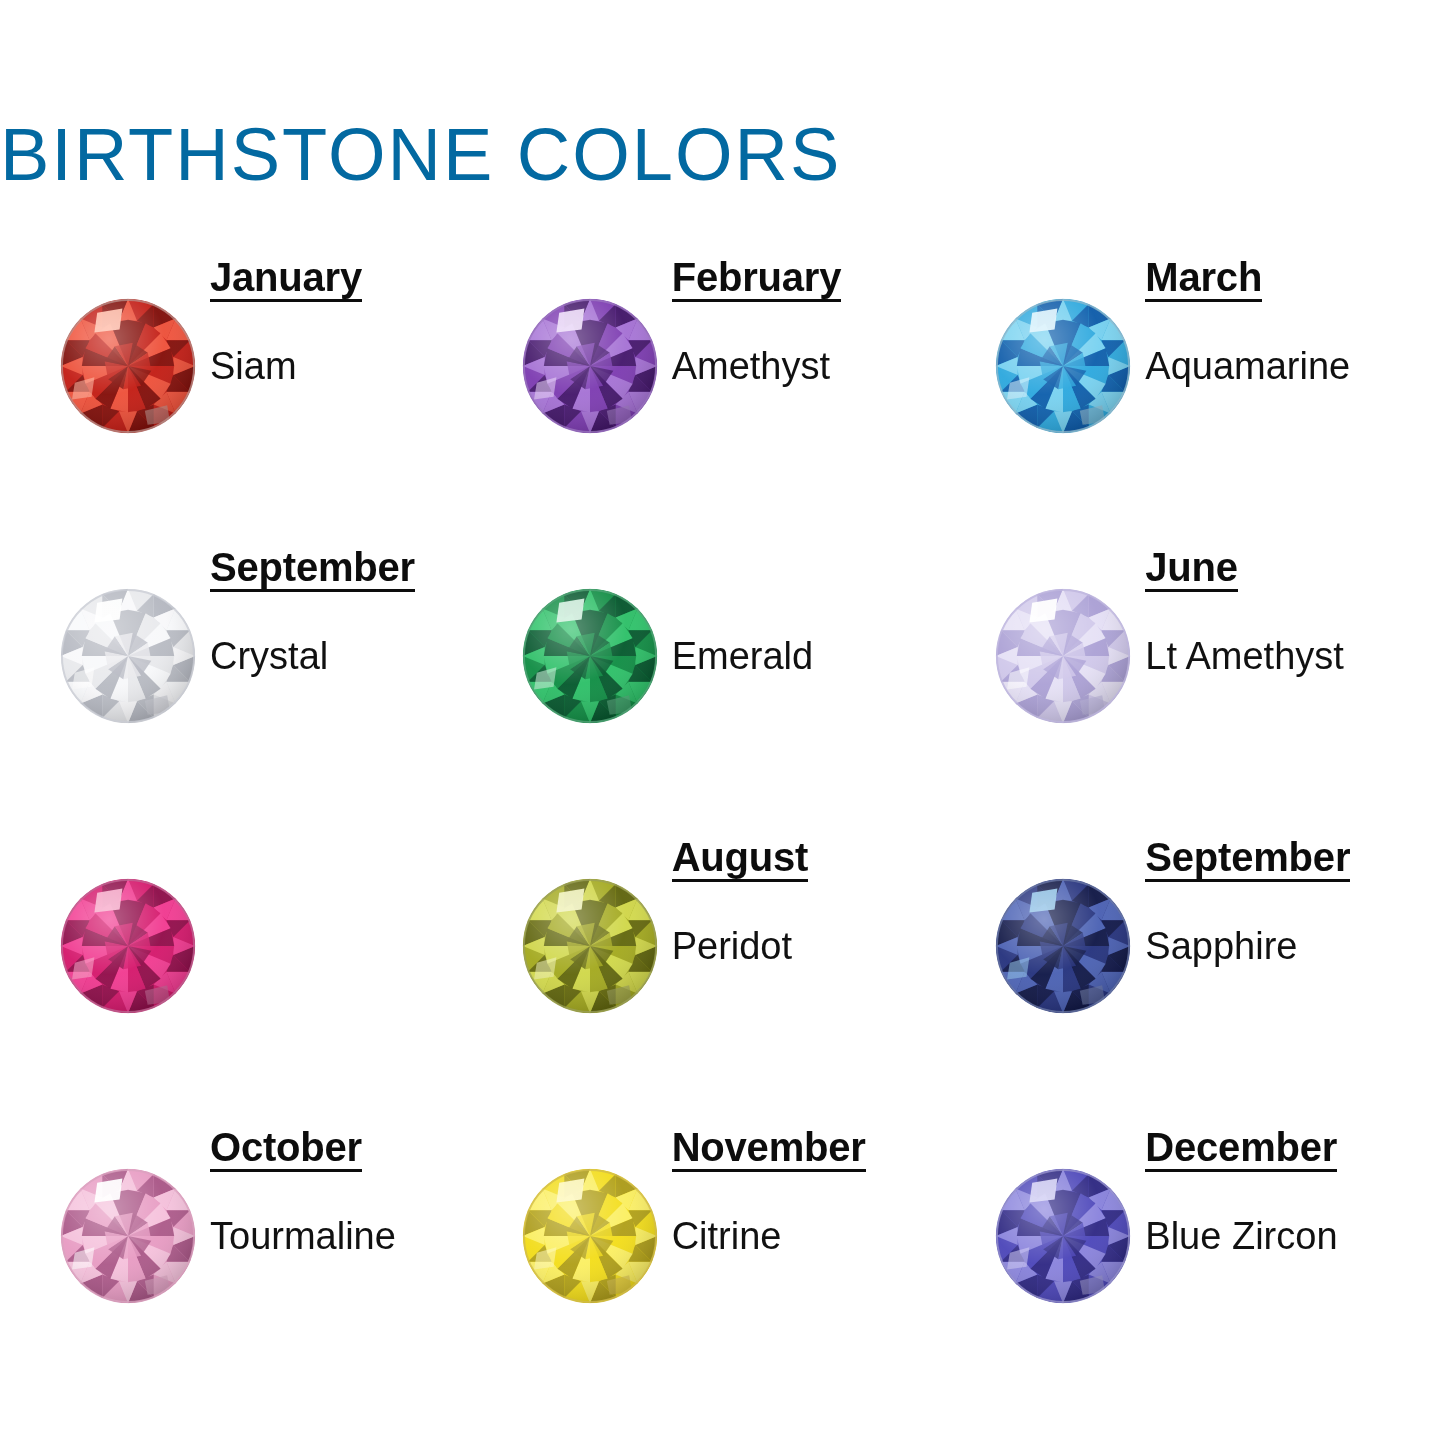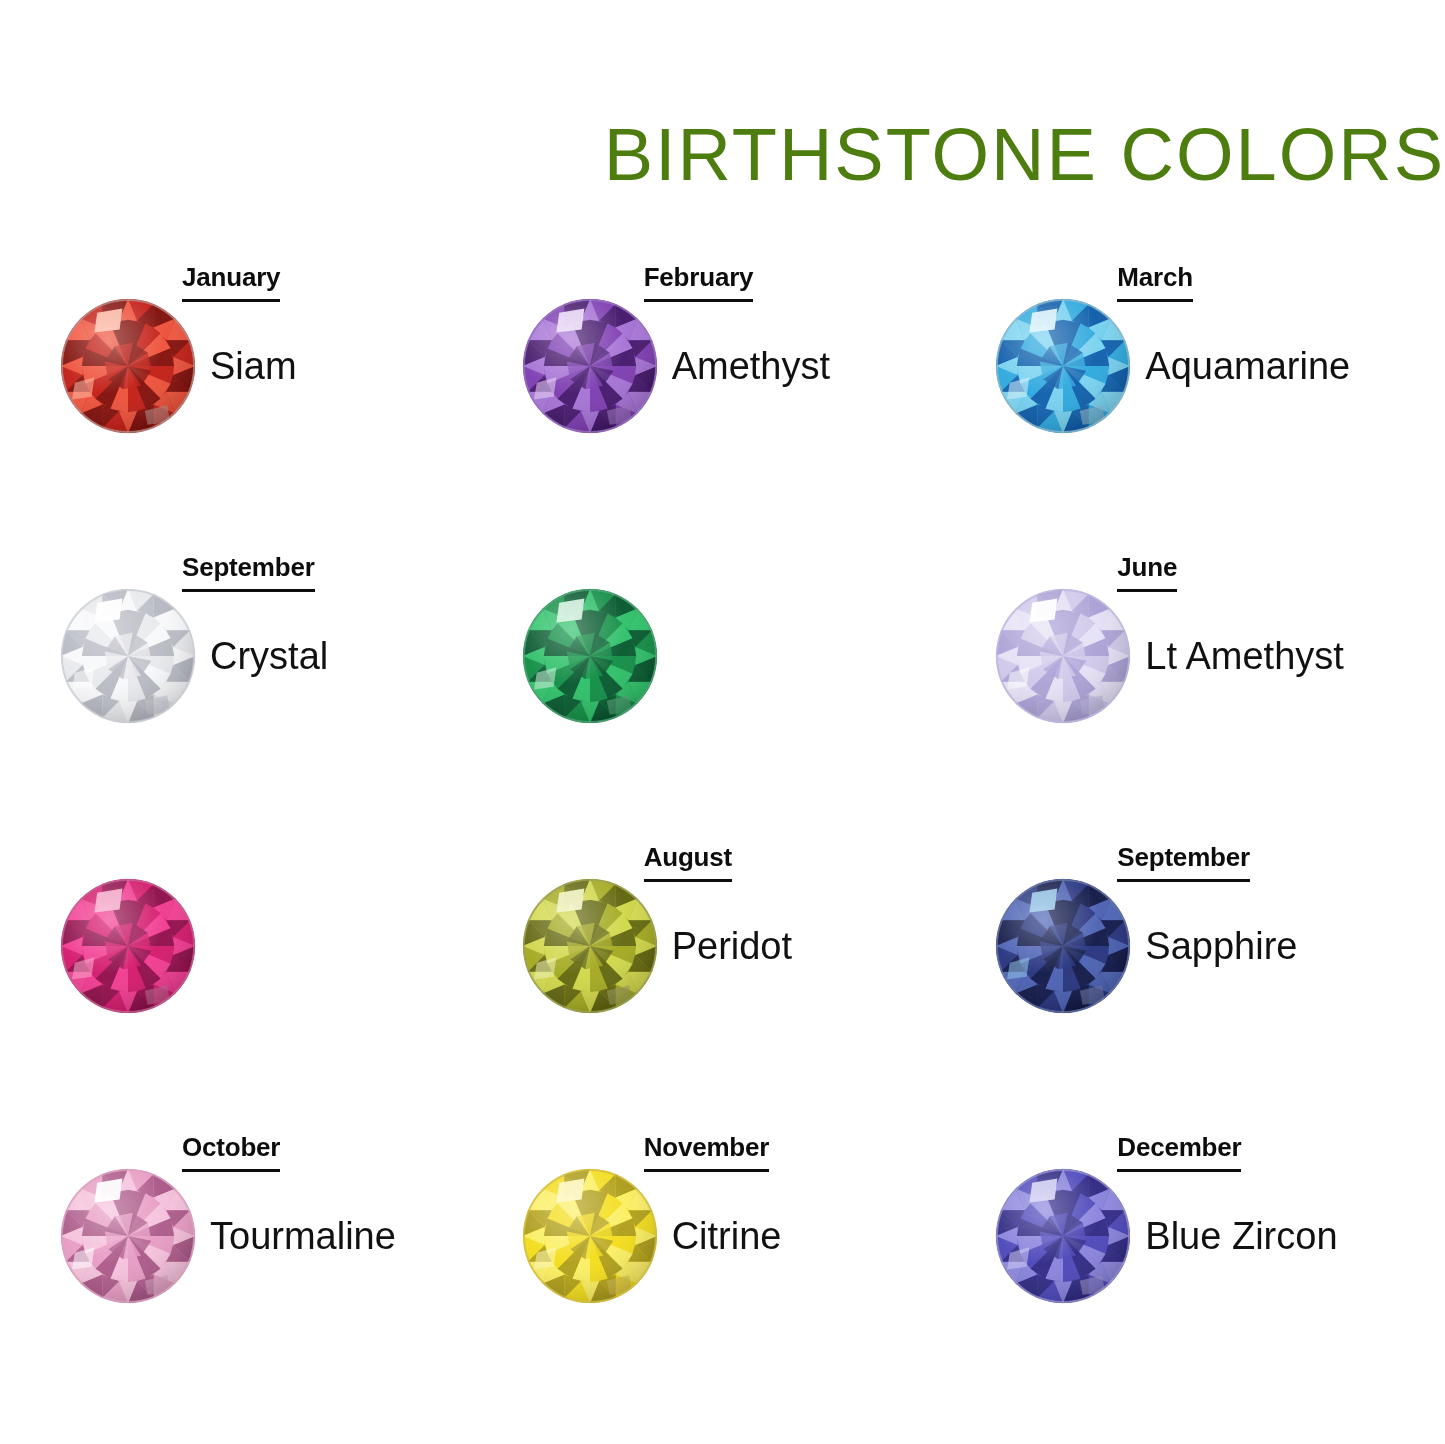--- a/index.html
+++ b/index.html
@@ -22,26 +22,26 @@
     position: relative;
     background: #ffffff;
   }
 
   
   .title {
     position: absolute;
     top: 112px;
     left: 0;
     width: 1445px;
-    text-align: right;
+    text-align: left;
     font-size: 74px;
     line-height: 86px;
     font-weight: 300;
     letter-spacing: 2px;
-    color: #4d7c0f;
+    color: #0369a1;
     font-family: "Liberation Sans", sans-serif;
     white-space: nowrap;
   }
 
   
   .grid {
     position: absolute;
     top: 258px;
     left: 0;
     width: 1445px;
@@ -73,24 +73,24 @@
   }
 
   .gem {
     width: 140px;
     height: 140px;
     display: block;
   }
 
   .month {
     position: absolute;
-    left: 124px;
+    left: 152px;
     top: 0;
     width: 330px;
-    font-size: 26px;
+    font-size: 40px;
     line-height: 38px;
     font-weight: bold;
     letter-spacing: -0.2px;
     color: #0d0d0d;
     white-space: nowrap;
     text-decoration: underline;
   }
   .month-underline {
     display: inline-block;
     border-bottom: 3px solid #0d0d0d;
@@ -530,20 +530,21 @@
                 <polygon points="33.34,46.62 40.61,35.83 50,50" fill="#02542a" opacity="0.8"></polygon>
                 <polygon points="40.61,35.83 53.38,33.34 50,50" fill="#0e8c42" opacity="0.8"></polygon>
       <polygon points="28,12 46,9 44,24 26,26" fill="#cfeedc" opacity="0.95"></polygon>
       <polygon points="12,62 26,58 24,72 10,74" fill="#cfeedc" opacity="0.55"></polygon>
       <polygon points="62,82 78,78 80,90 64,92" fill="#57a57b" opacity="0.6"></polygon>
       <circle cx="50" cy="50" r="48" fill="url(#sheen4)"></circle>
     </g>
     <circle cx="50" cy="50" r="47.2" fill="none" stroke="#57a57b" stroke-width="1.4" opacity="0.75"></circle>
   </svg>
           </div>
+      <div class="stone">Emerald</div>
     </div>
       </div>
       <div class="cell col3">
     <div class="cell-inner">
       <div class="gem-wrap">
   <svg class="gem" viewBox="0 0 100 100" xmlns="http://www.w3.org/2000/svg" aria-hidden="true">
     <defs>
       <clipPath id="clip5">
                   <circle cx="50" cy="50" r="48"></circle>
                 </clipPath>

